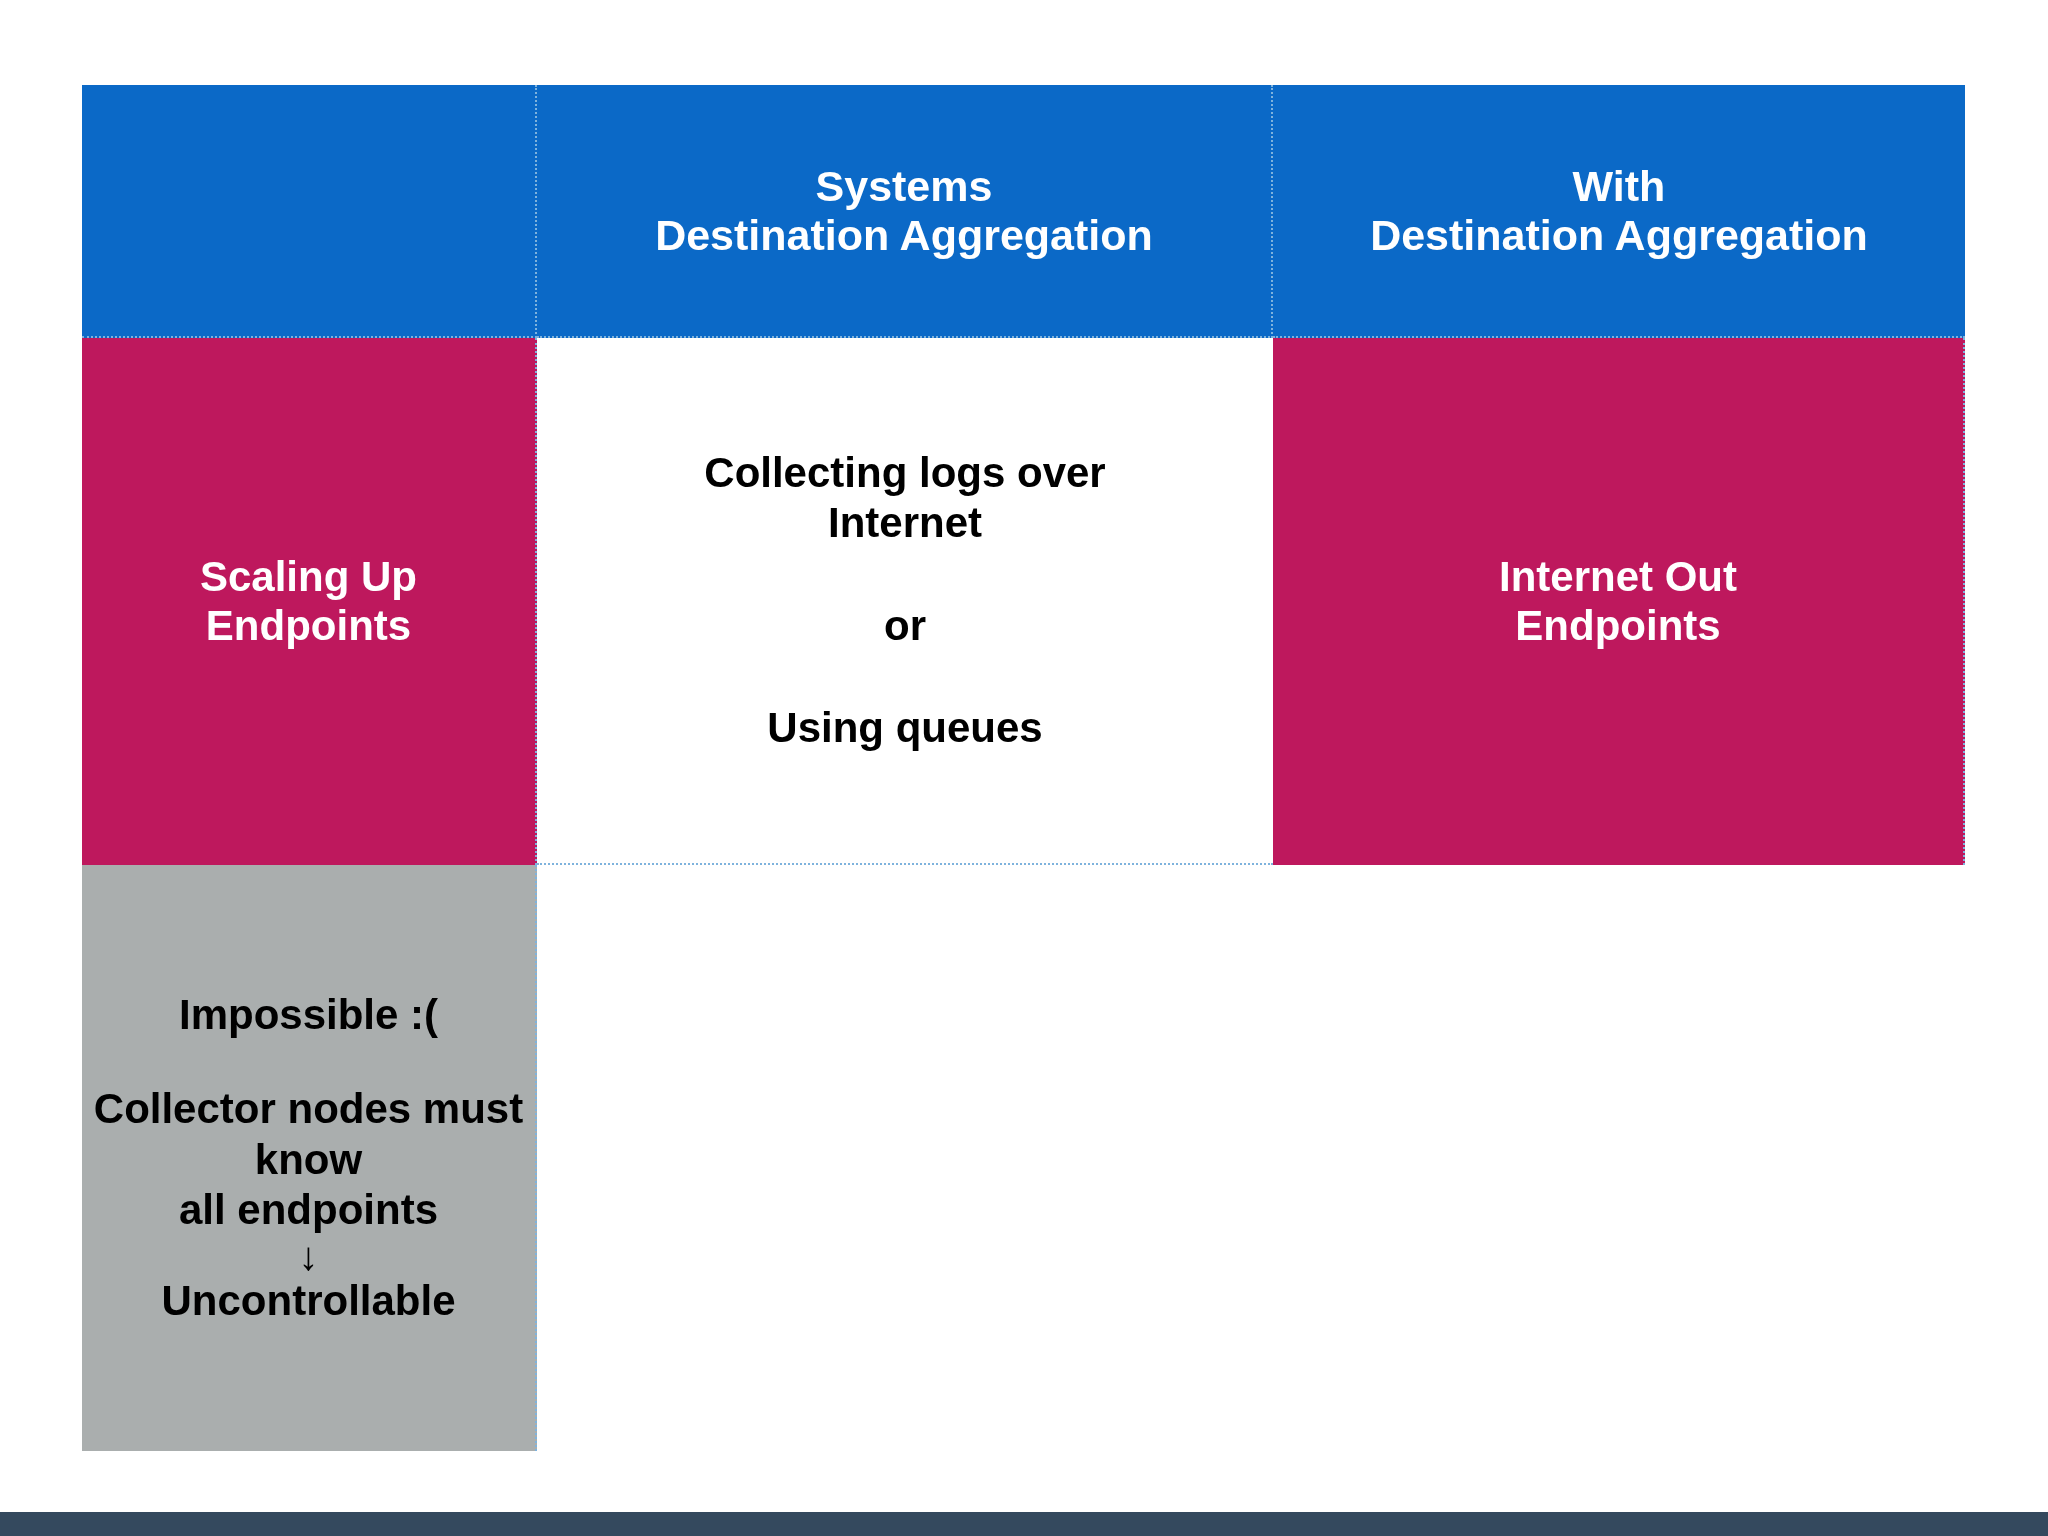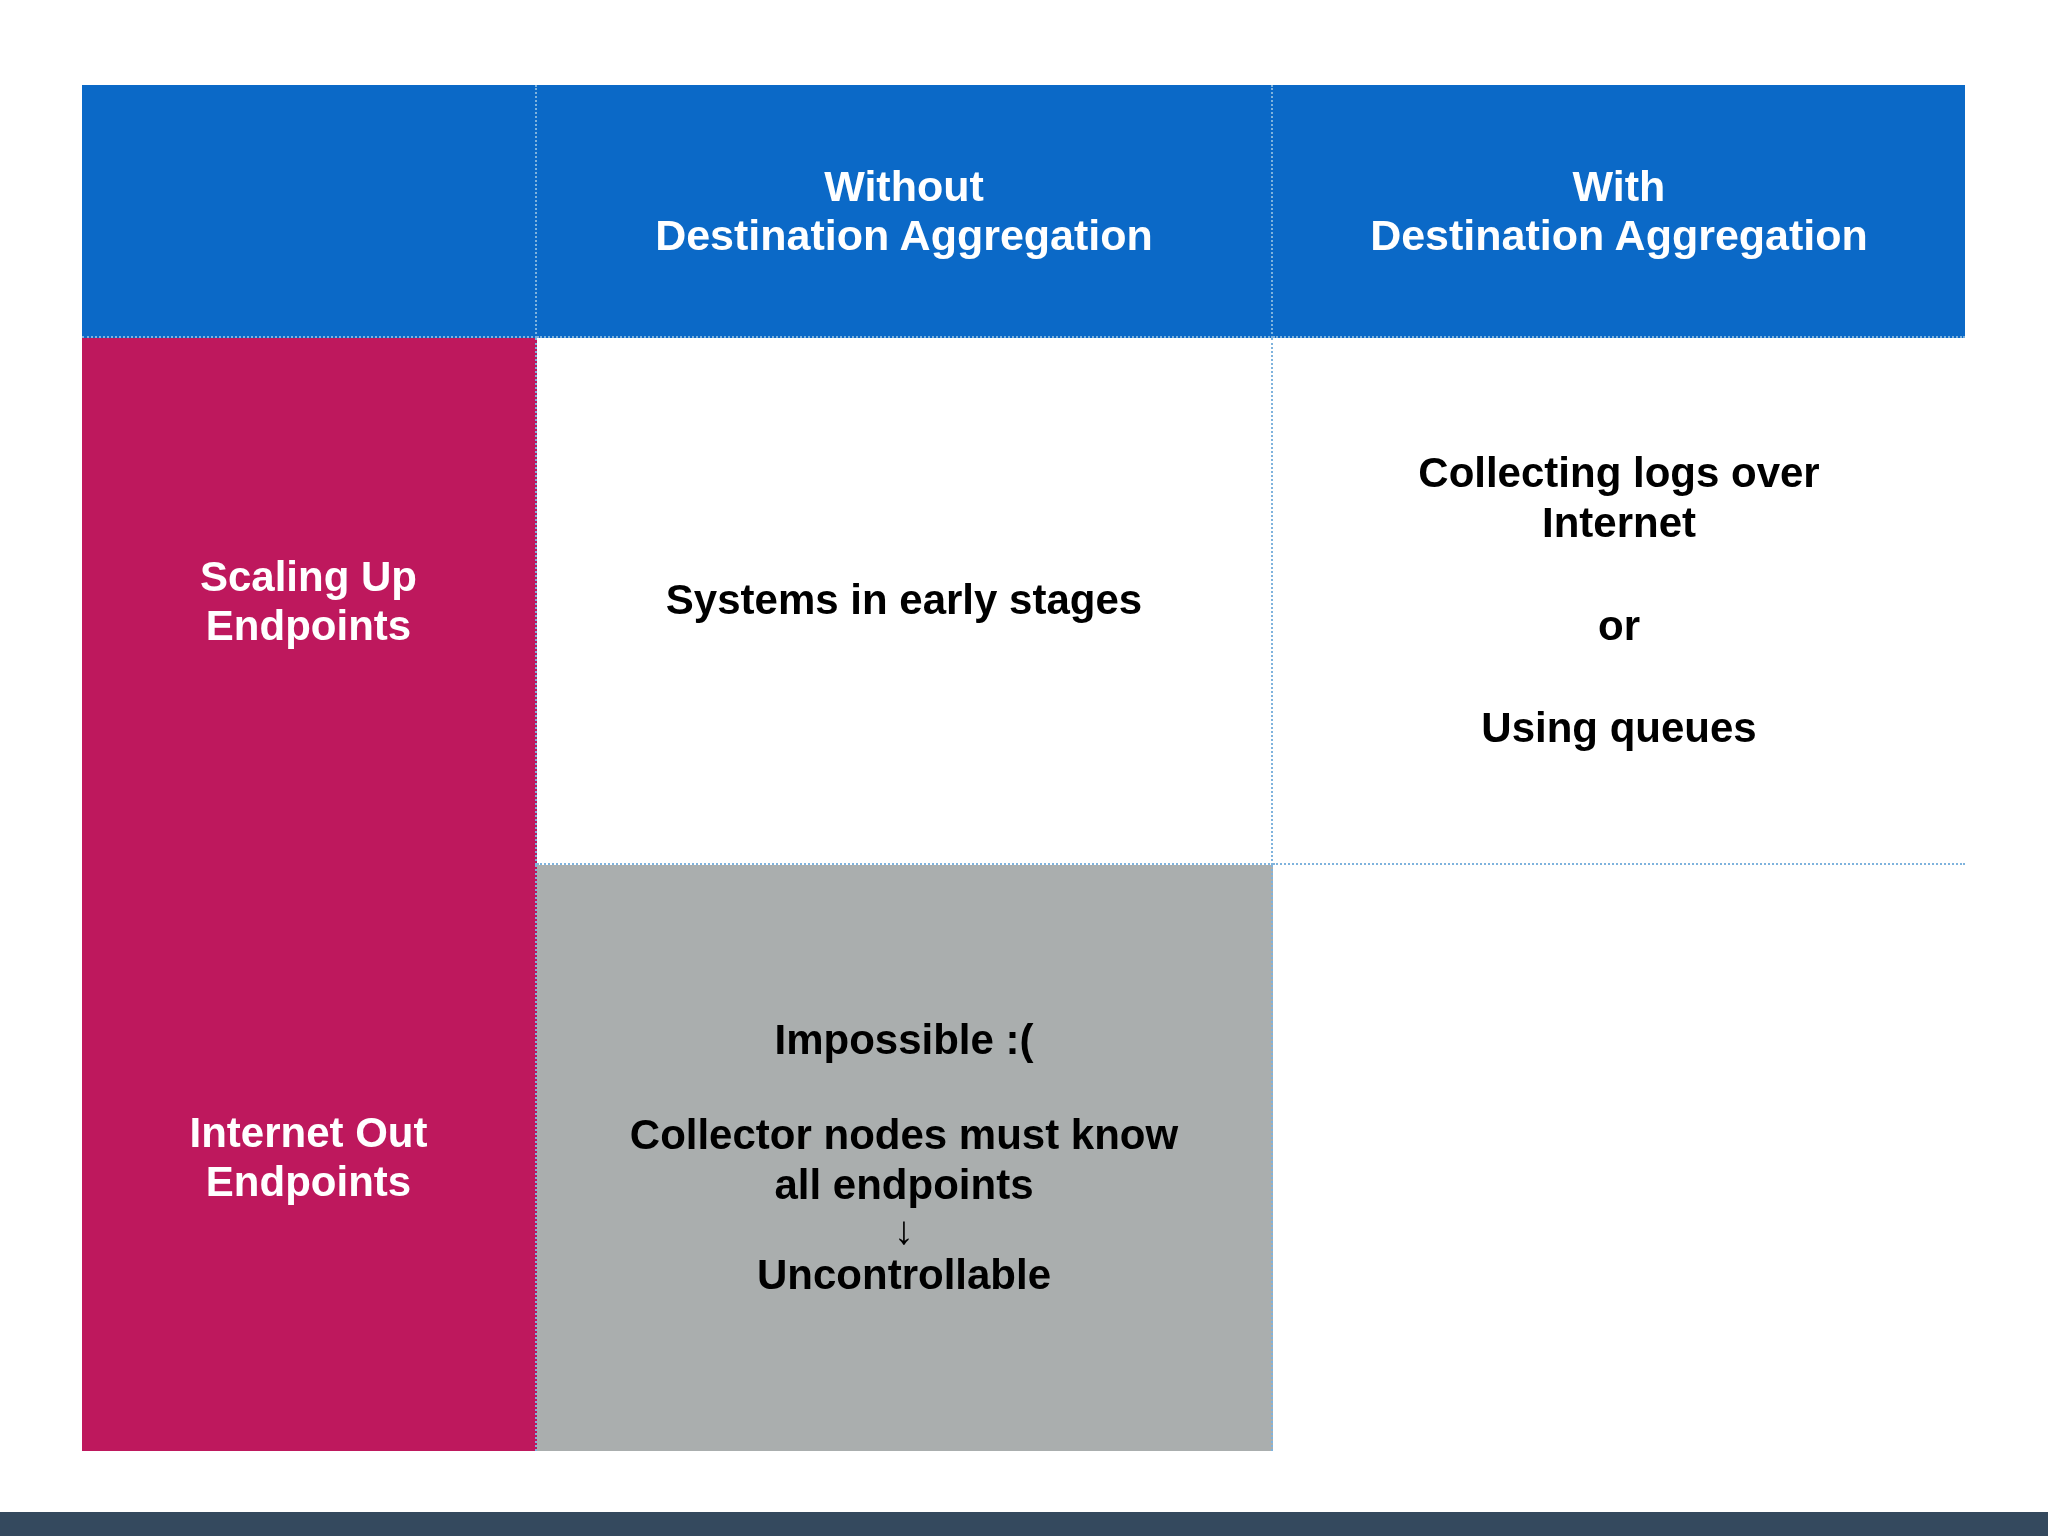--- a/index.html
+++ b/index.html
@@ -113,44 +113,39 @@
 <body>
 
 <div id="slide">
 
   <div id="matrix">
 
     <div class="cell hdr corner bd-r bd-b"></div>
 
     <div class="cell hdr bd-r bd-b">
       <div class="stack">
-        <span>Without</span>
+        <span>Systems</span>
         <span>Destination Aggregation</span>
       </div>
     </div>
 
     <div class="cell hdr bd-b">
       <div class="stack">
         <span>With</span>
         <span>Destination Aggregation</span>
       </div>
     </div>
 
     <div class="cell rowhead bd-r">
       <div class="stack">
         <span>Scaling Up</span>
         <span>Endpoints</span>
       </div>
     </div>
 
-    <div class="cell body-white bd-r bd-b">
-      <div class="stack txt">
-        <span>Systems in early stages</span>
-      </div>
-    </div>
 
     <div class="cell body-white bd-b">
       <div class="stack txt">
         <span>Collecting logs over</span>
         <span>Internet</span>
         <div class="gap-lg"></div>
         <span>or</span>
         <div class="gap-lg"></div>
         <span>Using queues</span>
       </div>

